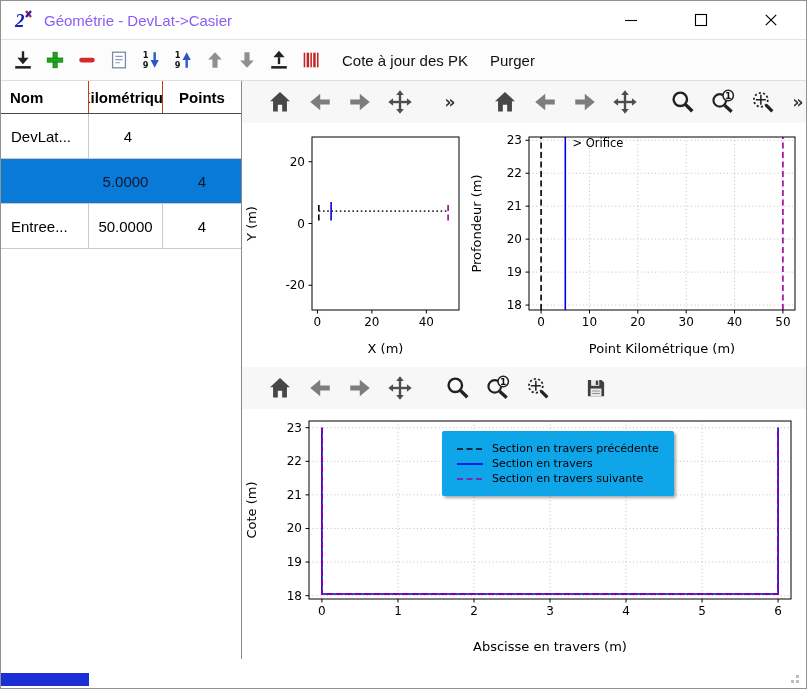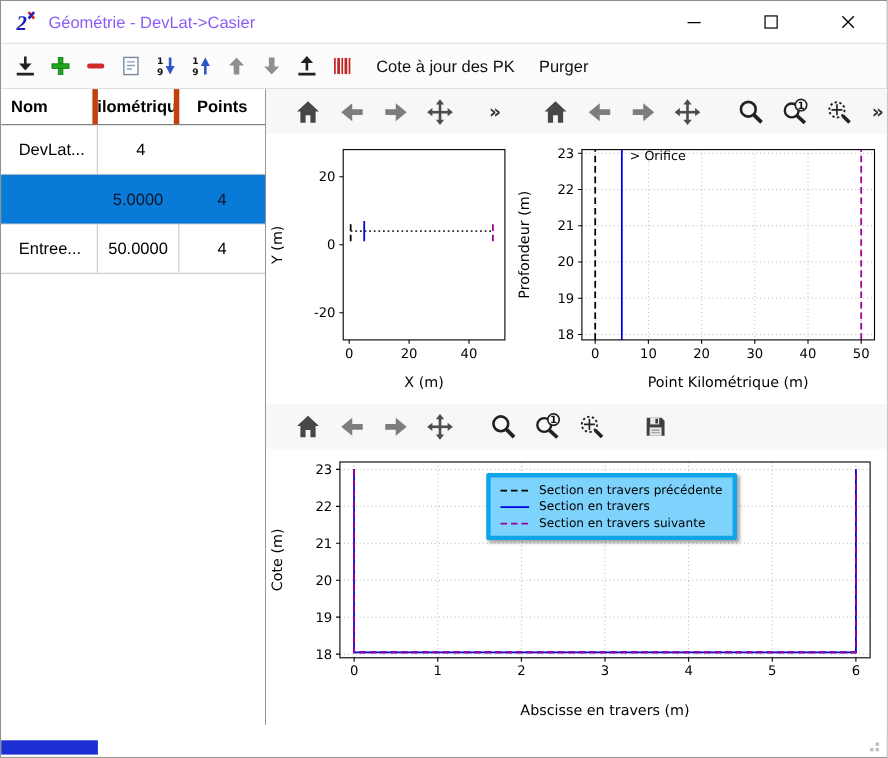--- a/index.html
+++ b/index.html
@@ -23,48 +23,48 @@
 
   
   .content { display:flex; height:607px; }
   .left-col { width:242px; display:flex; flex-direction:column; background:#fff; }
   .table-panel { height:578px; border-right:1px solid #8a8a8a; background:#fff; overflow:hidden; }
   .left-bottom { flex:1; position:relative; }
   .blue-bar { position:absolute; left:0; bottom:2px; width:88px; height:13px; }
 
   
   .thead { display:flex; height:33px; border-bottom:1px solid #4a4a4a; }
-  .th { display:flex; align-items:center; justify-content:center; font-weight:bold; font-size:15px; border-right:5px solid #c2410c; overflow:hidden; white-space:nowrap; }
+  .th { display:flex; align-items:center; justify-content:center; font-weight:bold; font-size:15px; border-right:1px solid #c2410c; overflow:hidden; white-space:nowrap; }
   .th.nom { justify-content:flex-start; padding-left:9px; }
   .th.last { border-right:none; }
   .c0 { width:88px; } .c1 { width:74px; } .c2 { width:78px; }
   .trow { display:flex; height:45px; border-bottom:1px solid #c9c9c9; background:#fff; }
   .td { display:flex; align-items:center; justify-content:center; font-size:15px; color:#000; border-right:1px solid #c9c9c9; overflow:hidden; white-space:nowrap; }
-  .td.nom { justify-content:flex-start; padding-left:16px; }
+  .td.nom { justify-content:flex-start; padding-left:10px; }
   .td.last { border-right:none; }
   .trow.selected, .trow.selected .td { background:var(--sel,#0a7ad8); color:#0f172a; border-right-color:transparent; }
 
   
   .right-panel { flex:1; display:flex; flex-direction:column; background:#fff; }
   .top-row { display:flex; height:286px; }
   .panelA { width:225px; display:flex; flex-direction:column; }
   .panelB { flex:1; display:flex; flex-direction:column; }
   .bottom-panel { height:298px; display:flex; flex-direction:column; }
 
   .mpl-toolbar { height:46px; display:flex; align-items:center; gap:13px; padding-left:24px; padding-right:8px; background:#f7f7f7; }
   .mpl-btn { width:27px; height:27px; display:flex; align-items:center; justify-content:center; }
   .mpl-btn svg { width:26px; height:26px; }
   .mpl-btn.gap { margin-left:18px; }
   .mpl-btn.push { margin-left:auto; width:18px; font-size:17px; color:#333; font-weight:bold; font-family:"DejaVu Sans",sans-serif; }
 
   .plot-wrap { position:relative; background:#fff; }
   svg.plot text { font-family:"DejaVu Sans",sans-serif; }
 
   
-  .legend-box { position:absolute; left:200px; top:22px; background:#7dd3fc; border:4px solid #0ea5e9; border-radius:2px; box-shadow:2px 2px 3px rgba(0,0,0,.35); padding:4px 9px 4px 7px; }
+  .legend-box { position:absolute; left:200px; top:22px; background:#0ea5e9; border:6px solid #0ea5e9; border-radius:2px; box-shadow:2px 2px 3px rgba(0,0,0,.35); padding:4px 9px 4px 7px; }
   .legend-entry { display:flex; align-items:center; gap:7px; height:15px; font-family:"DejaVu Sans",sans-serif; font-size:11px; color:#000; white-space:nowrap; }
 
   .size-grip { position:absolute; right:6px; bottom:4px; width:13px; height:13px; }
   .size-grip::before { content:""; position:absolute; right:1px; bottom:1px; width:3px; height:3px; background:#bdbdbd; box-shadow:-5px 0 0 #bdbdbd, 0 -5px 0 #bdbdbd; }
 </style>
 </head>
 <body>
 
 <div class="window" style="--sel: #0a7ad8;">
 

